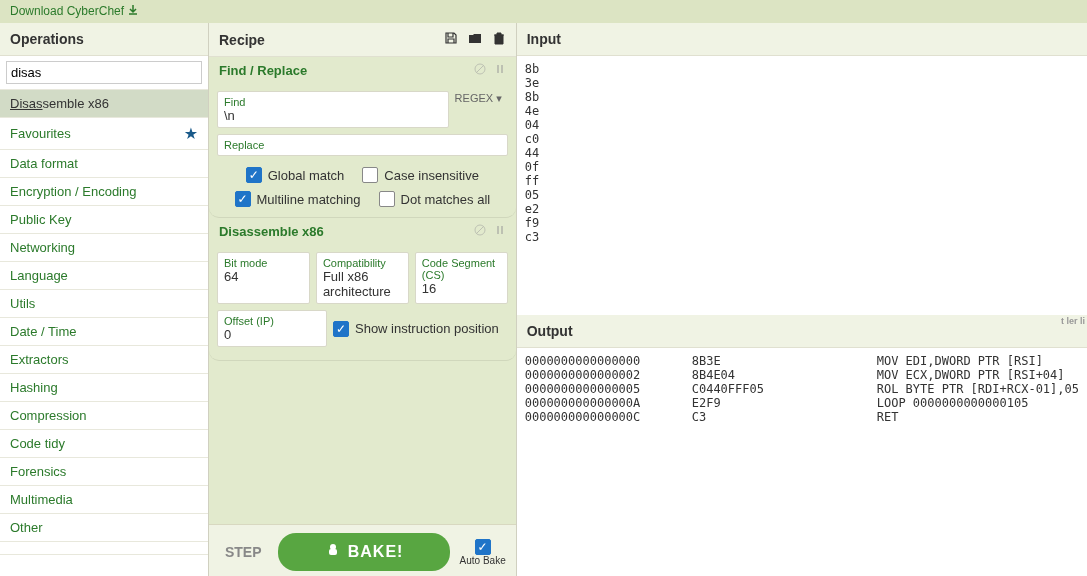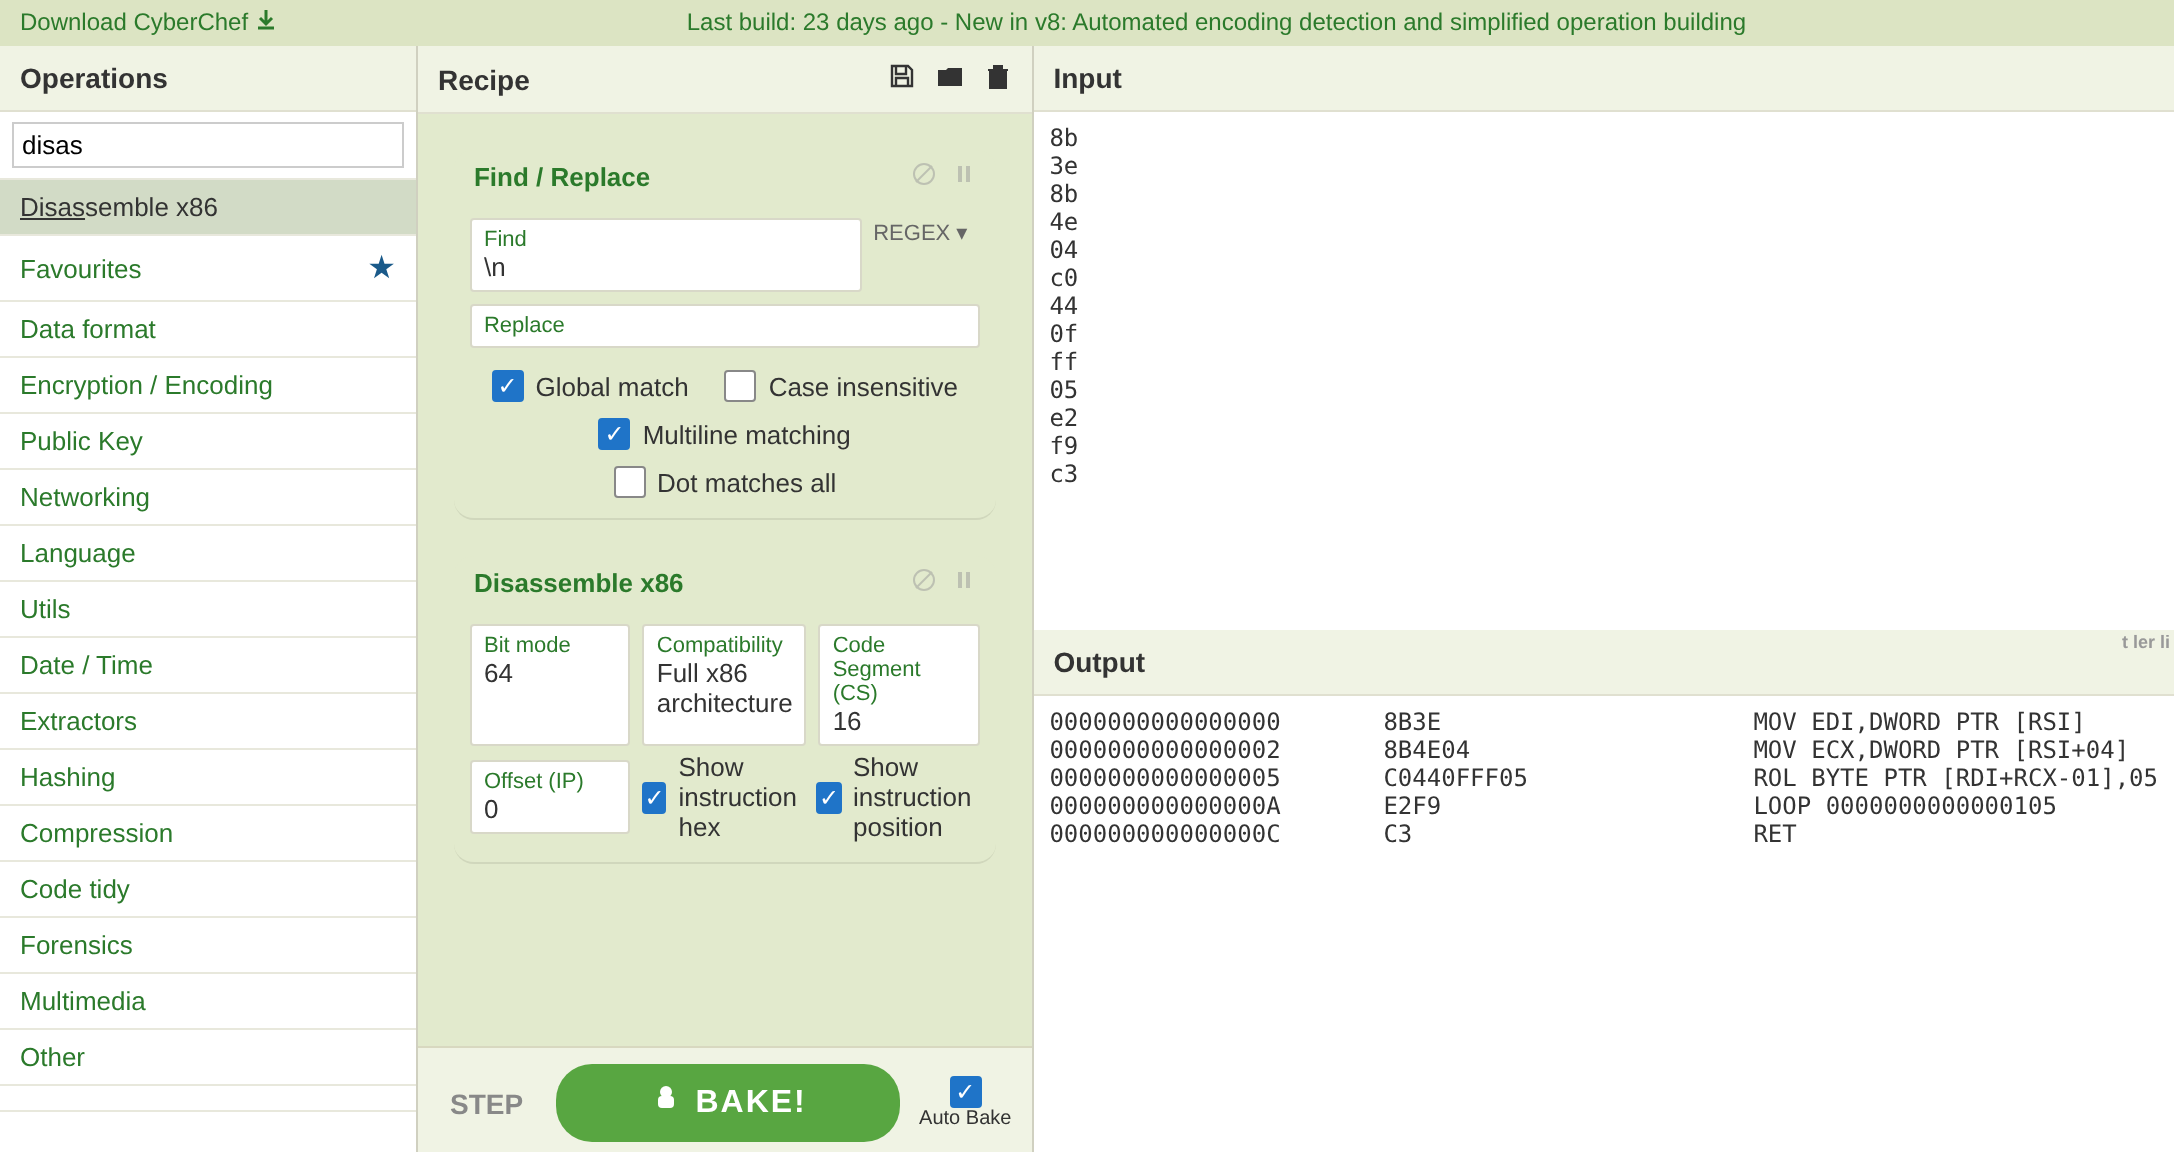--- a/index.html
+++ b/index.html
@@ -17,21 +17,21 @@
   .panel-header .icons svg { margin-left: 6px; cursor:pointer; }
   .search-row { padding: 5px 6px; border-bottom: 1px solid #e8e8dc; }
   .search-input { width: 100%; padding: 3px 4px; border: 1px solid #ccc; font-size: 13px; }
   .op-item { padding: 6px 10px; border-bottom: 1px solid #e8e8dc; color: #2b7a2b; font-size: 13px; cursor: pointer; display:flex; align-items:center; }
   .op-item .label { flex:1; }
   .op-item.highlighted { background: #d2dbc6; color: #333; }
   .op-item.highlighted .ul { text-decoration: underline; }
   .op-item.fav { font-weight: normal; }
   .star { color: #1a5a8a; font-size:16px; }
   .recipe-body { flex: 1; overflow-y: auto; padding: 0; }
-  .op-card { background: #e2eacd; margin: 18px; border-bottom: 1px solid #d0d7bc; border-radius: 10px; }
+  .op-card { background: #e2eacd; margin: 0; border-bottom: 1px solid #d0d7bc; border-radius: 10px; }
   .op-card-head { display: flex; align-items: center; padding: 6px 10px; color: #2b7a2b; font-weight: 600; font-size: 13px; }
   .op-card-head .title { flex: 1; }
   .op-card-head .mini-icons { opacity: .5; }
   .op-card-head .mini-icons svg { margin-left:4px; }
   .op-card-body { padding: 4px 8px 10px 8px; }
   .field-white { background: #fff; border: 1px solid #d8d8c8; border-radius: 2px; padding: 4px 6px; margin: 3px 0; position: relative; }
   .field-label { font-size: 11px; color: #2b7a2b; }
   .field-value { font-size: 13px; color: #333; }
   .field-row { display: flex; gap: 6px; }
   .field-row .field-white { flex: 1; }
@@ -59,23 +59,20 @@
 <body>
 
 <div class="top-banner">
   <a href="#"><span>Download CyberChef</span>
     <span class="download-ic">
       <svg width="12" height="12" viewBox="0 0 12 12">
           <path d="M6 1v6M3 5l3 3 3-3M2 10h8" stroke="#2b7a2b" stroke-width="1.5" fill="none"></path>
         </svg>
     </span>
   </a>
-  <div class="center">
-    <span>Last build: 23 days ago - New in v8: </span><a href="#">Automated encoding detection</a><span> and </span><a href="#">simplified operation building</a>
-  </div>
 </div>
 
 <div class="container">
 
   <div class="col-operations">
     <div class="panel-header">
       <span class="title">Operations</span>
     </div>
     <div class="search-row">
       <input class="search-input" value="disas" style="">
@@ -224,24 +221,20 @@
               </div>
               <div class="field-white">
                 <div class="field-label">Code Segment (CS)</div>
                 <div class="field-value">16</div>
               </div>
             </div>
           <div class="field-row" style="align-items:center;" id="dis-row2">
               <div class="field-white" style="max-width: 110px;">
                 <div class="field-label">Offset (IP)</div>
                 <div class="field-value">0</div>
-              </div>
-              <div class="chk" style="flex: 1 1 0%;">
-                <span class="chk-box checked"></span>
-                <span>Show instruction hex</span>
               </div>
               <div class="chk" style="flex: 1 1 0%;">
                 <span class="chk-box checked"></span>
                 <span>Show instruction position</span>
               </div>
             </div>
         </div>
       </div>
     </div>
     <div class="recipe-footer">

